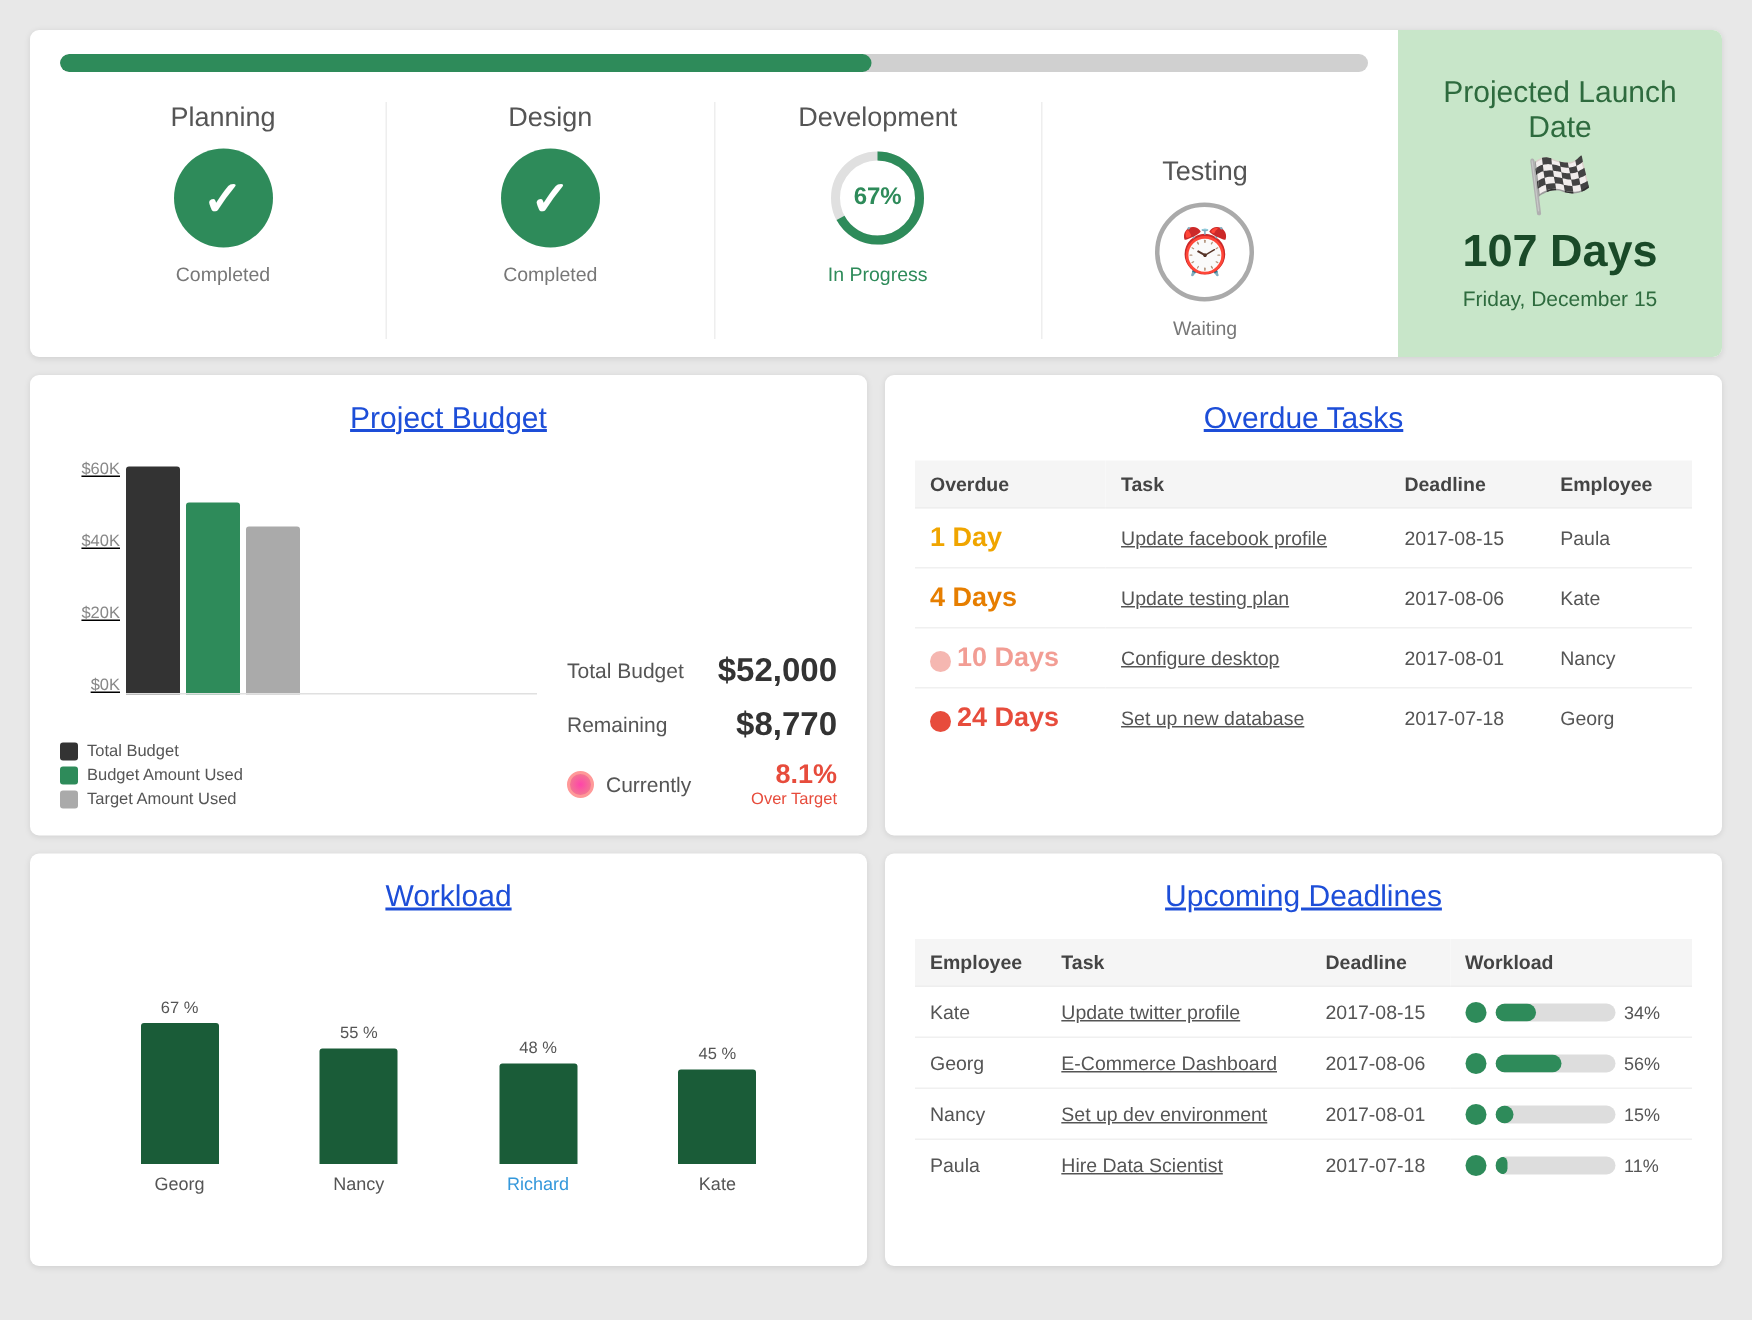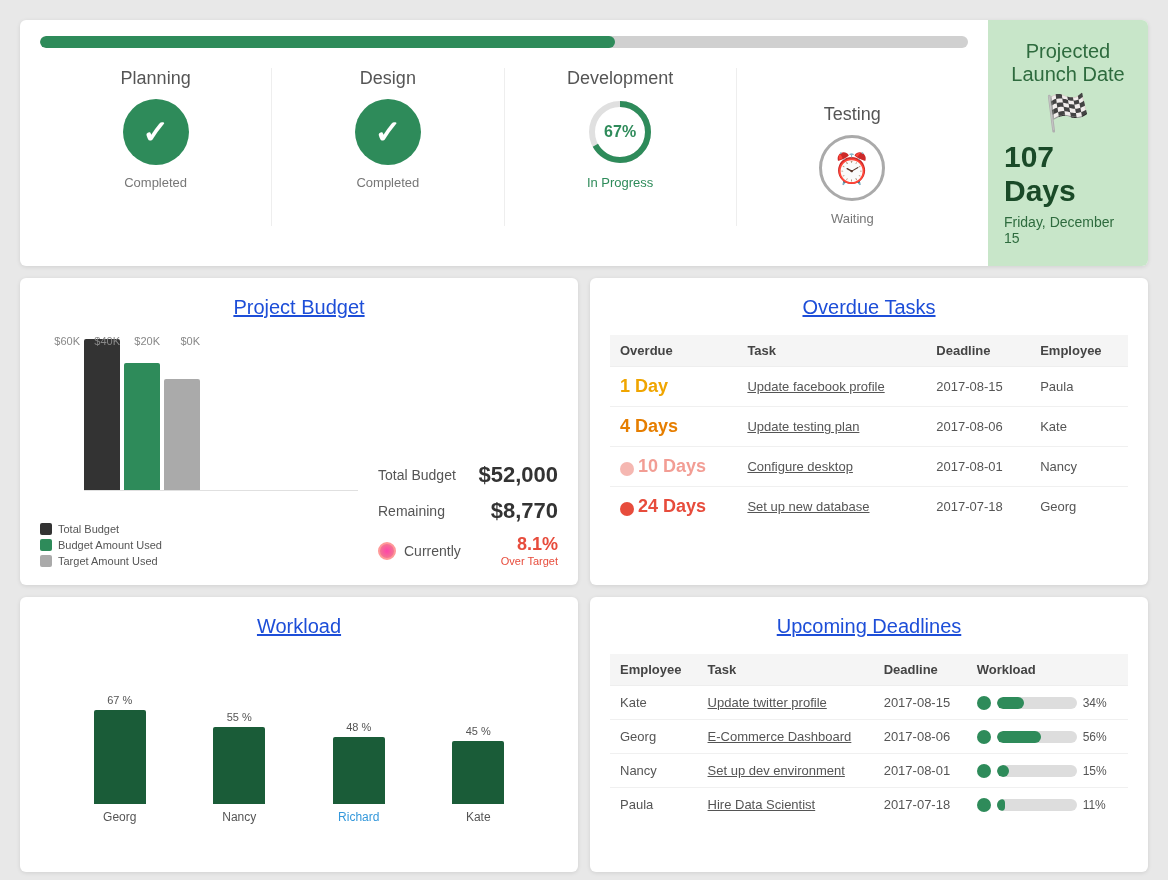--- a/index.html
+++ b/index.html
@@ -119,21 +119,21 @@
       display: flex;
       align-items: center;
       justify-content: center;
       font-size: 30px;
       color: #aaa;
     }
 
     
     .launch-date-box {
       background: #c8e6c9;
-      width: 160px;
+      width: 216px;
       display: flex;
       flex-direction: column;
       align-items: center;
       justify-content: center;
       padding: 20px 16px;
       gap: 6px;
     }
     .launch-date-title {
       font-size: 20px;
       color: #2e6b3e;
@@ -193,22 +193,23 @@
       position: relative;
       padding-left: 44px;
       padding-bottom: 24px;
     }
     .bar-chart-y {
       position: absolute;
       left: 0;
       top: 0;
       bottom: 24px;
       display: flex;
-      flex-direction: row;
+      flex-direction: column;
       justify-content: space-between;
+      text-decoration: underline;
     }
     .y-label {
       font-size: 11px;
       color: #888;
       text-align: right;
       width: 40px;
     }
     .bar-group {
       display: flex;
       gap: 4px;

